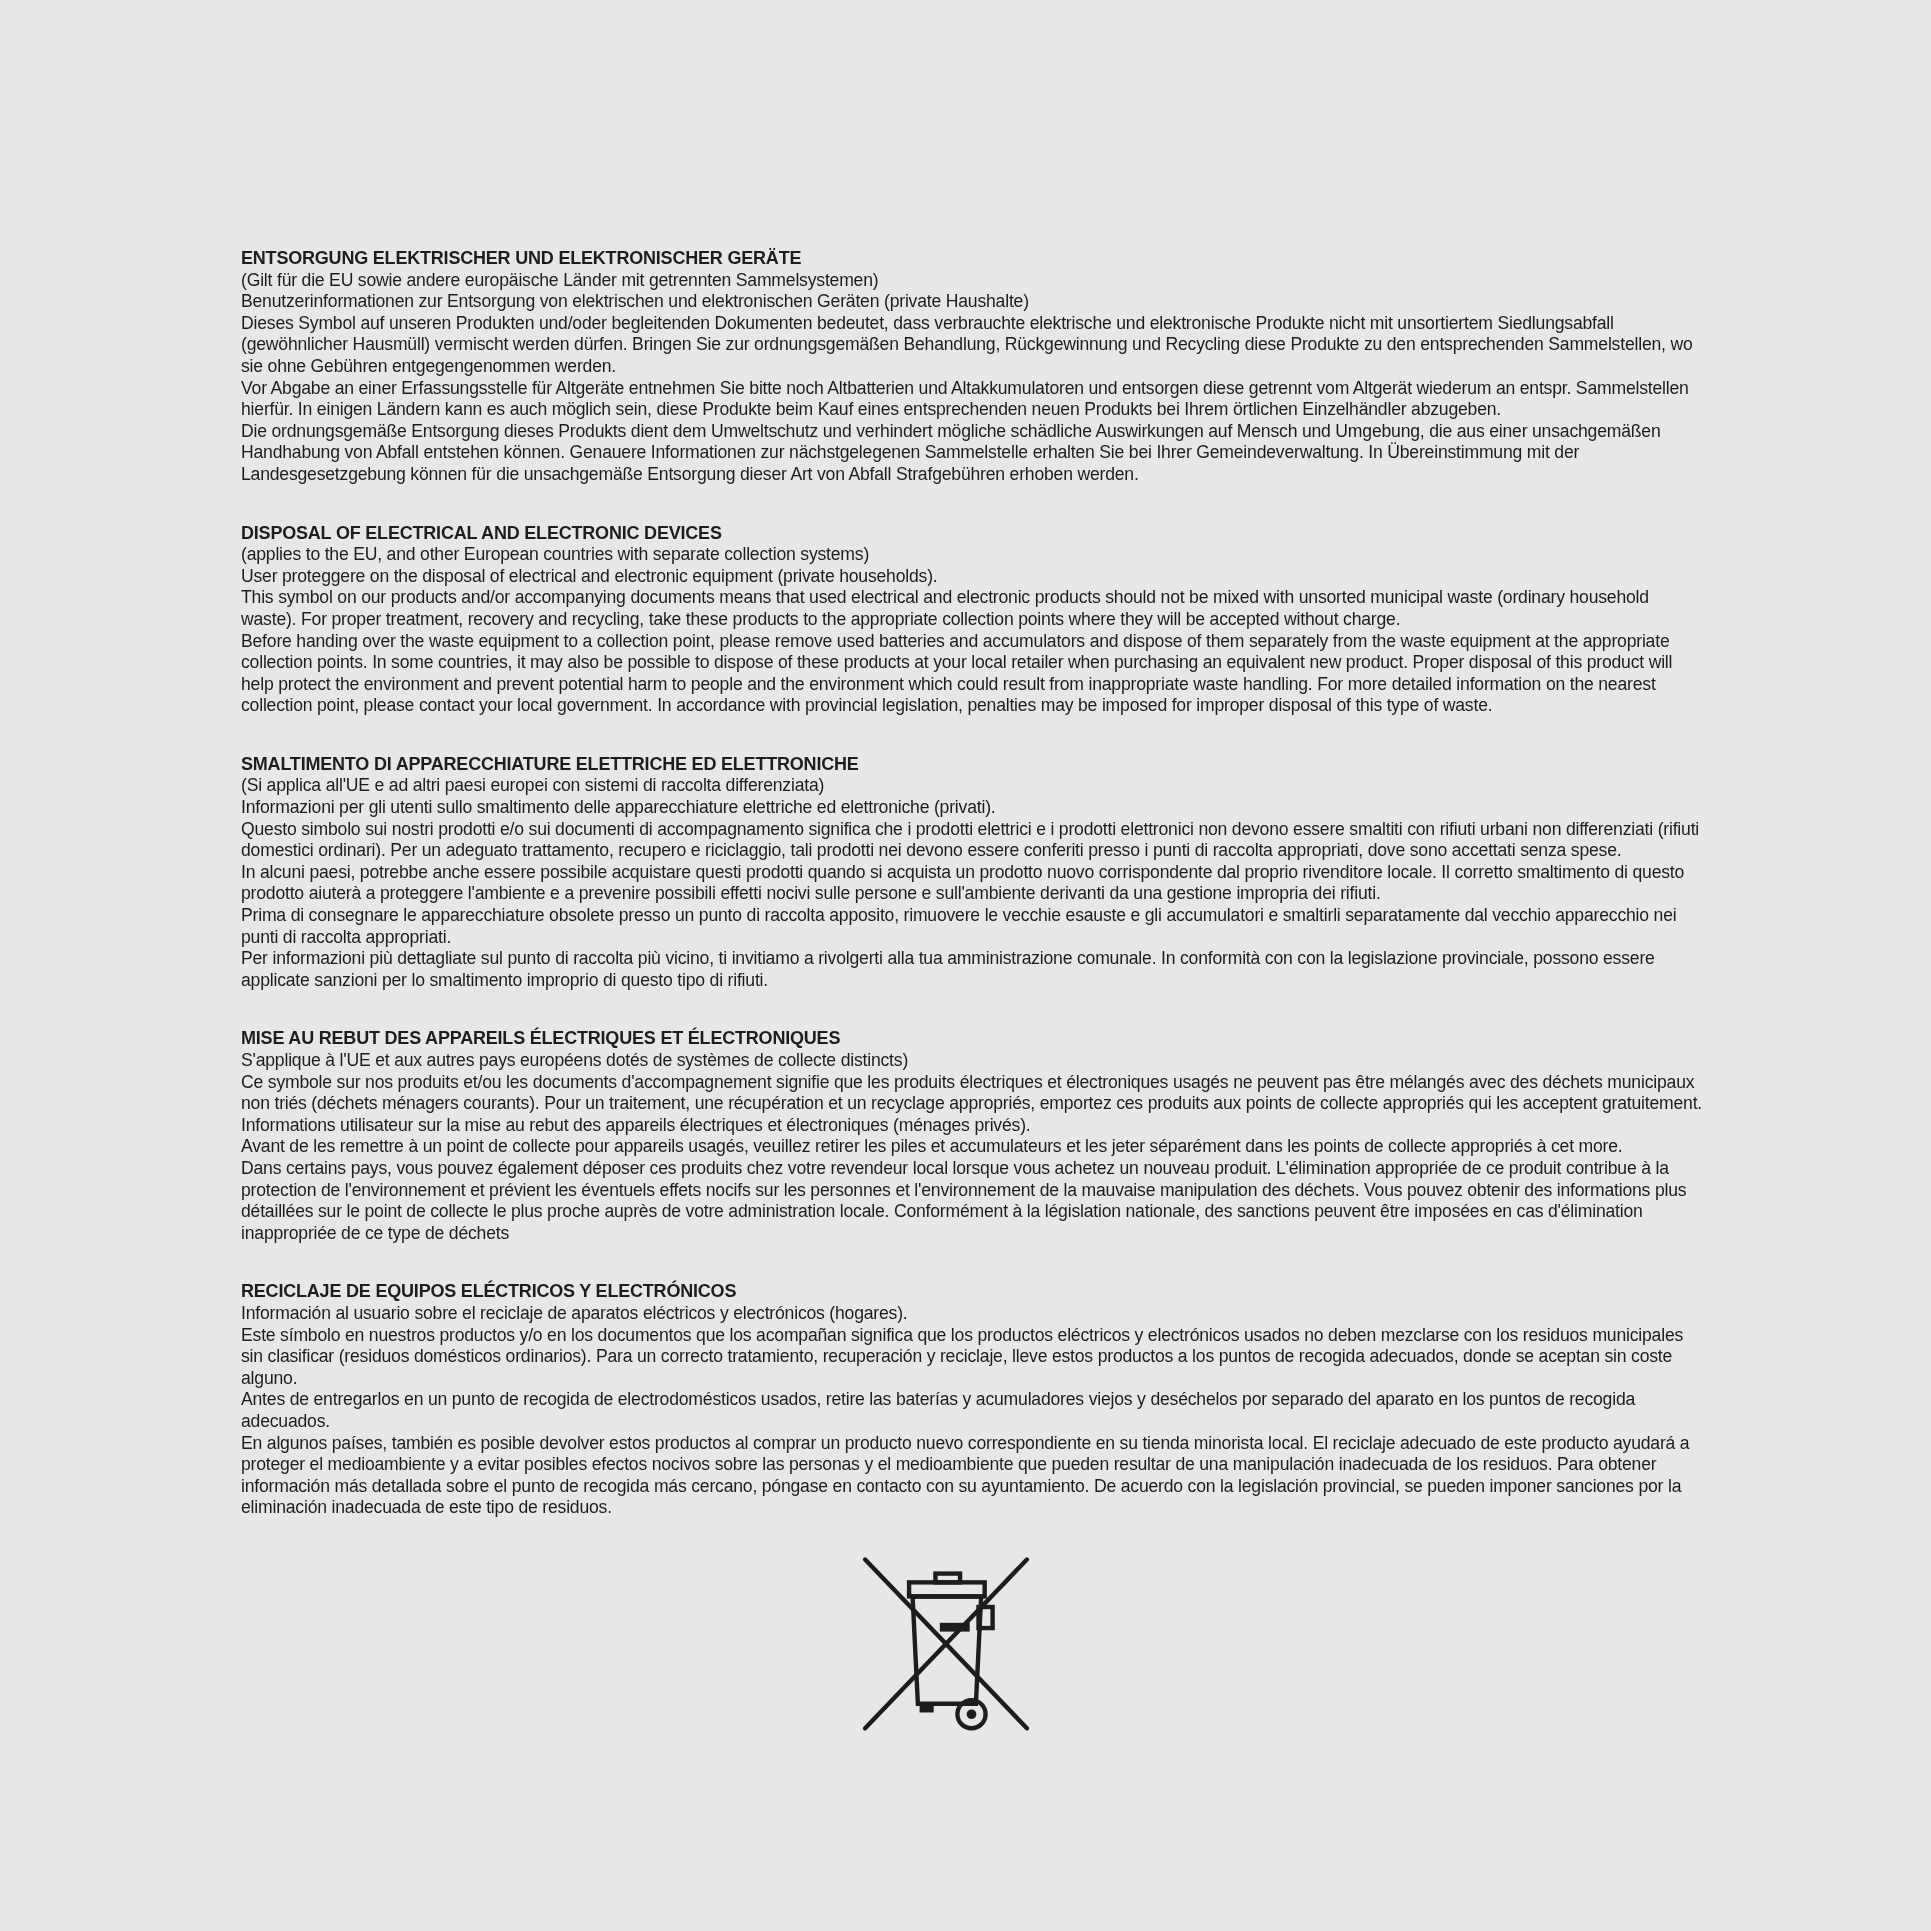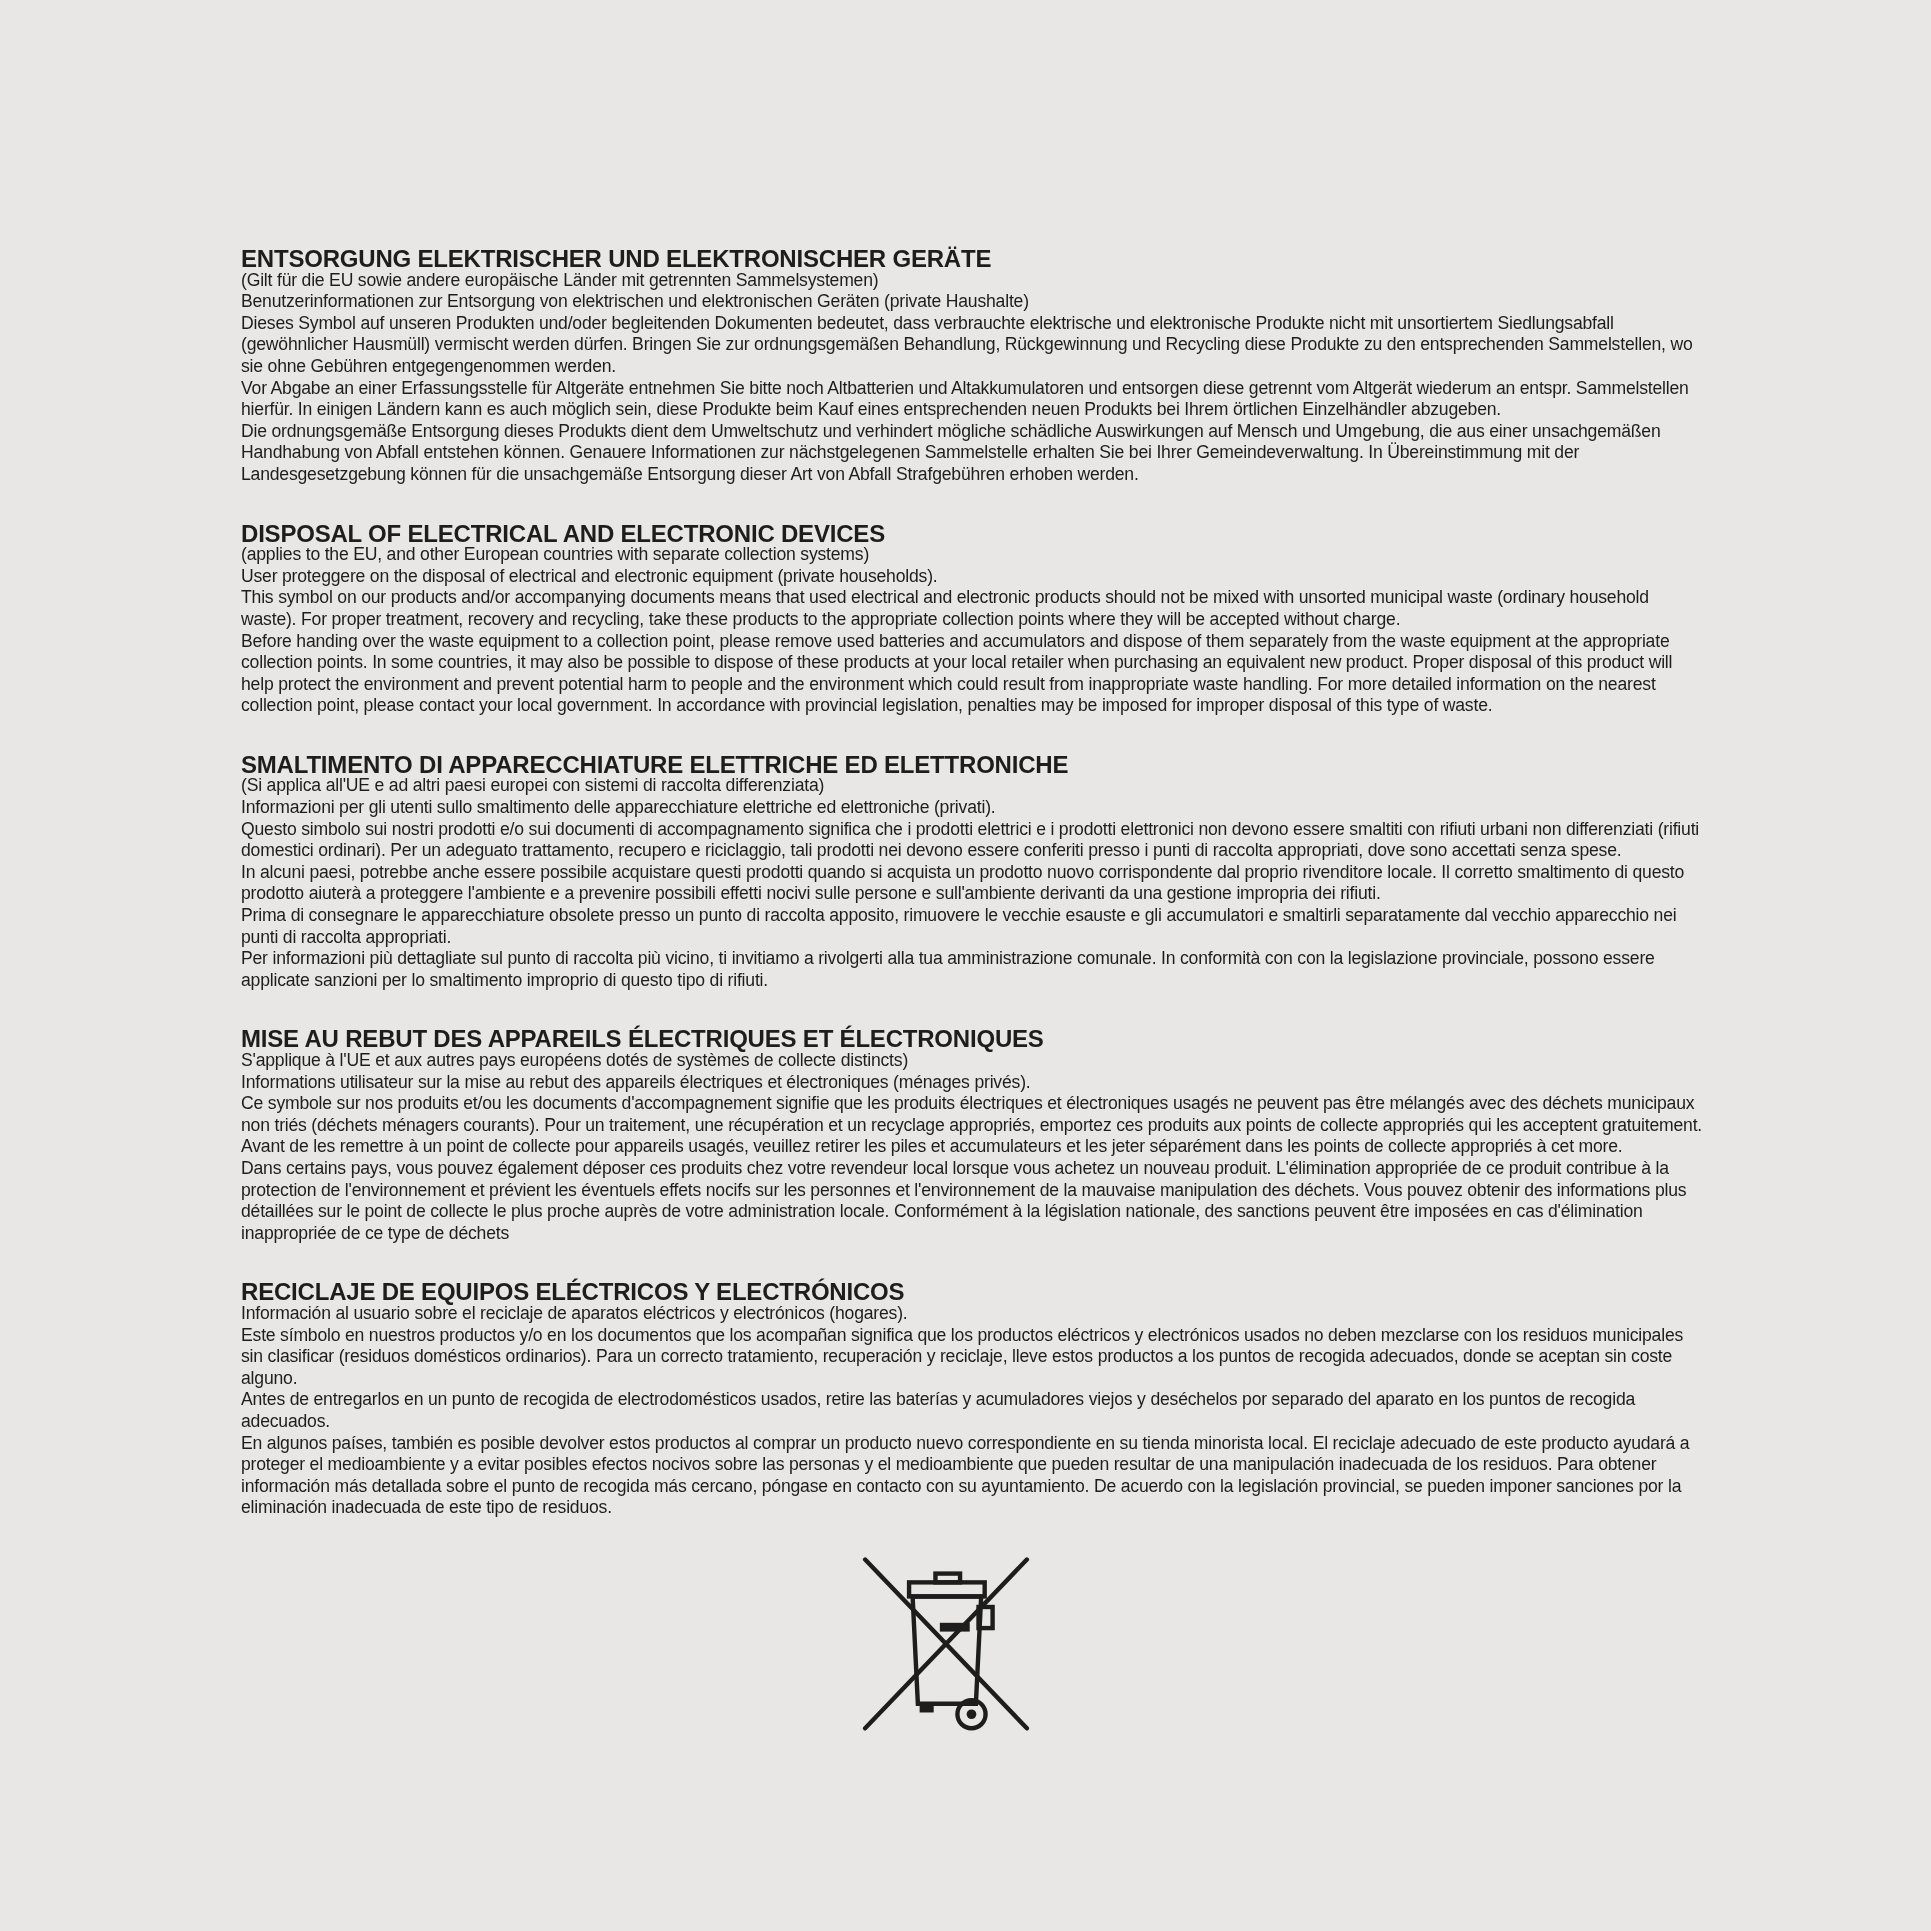--- a/index.html
+++ b/index.html
@@ -18,21 +18,21 @@
   .page-content {
     position: absolute;
     left: 241px;
     top: 248px;
     width: 1462px;
   }
   .lang-section {
     margin: 0 0 37px 0;
   }
   .lang-section h2 {
-    font-size: 24px;
+    font-size: 18px;
     line-height: 21.6px;
     letter-spacing: -0.2px;
     font-weight: bold;
     margin: 0;
     padding: 0;
   }
   .lang-section p {
     font-size: 17.6px;
     line-height: 21.6px;
     letter-spacing: -0.2px;
@@ -76,22 +76,22 @@
     <p>Informazioni per gli utenti sullo smaltimento delle apparecchiature elettriche ed elettroniche (privati).</p>
     <p>Questo simbolo sui nostri prodotti e/o sui documenti di accompagnamento significa che i prodotti elettrici e i prodotti elettronici non devono essere smaltiti con rifiuti urbani non differenziati (rifiuti domestici ordinari). Per un adeguato trattamento, recupero e riciclaggio, tali prodotti nei devono essere conferiti presso i punti di raccolta appropriati, dove sono accettati senza spese.</p>
     <p>In alcuni paesi, potrebbe anche essere possibile acquistare questi prodotti quando si acquista un prodotto nuovo corrispondente dal proprio rivenditore locale. Il corretto smaltimento di questo prodotto aiuterà a proteggere l'ambiente e a prevenire possibili effetti nocivi sulle persone e sull'ambiente derivanti da una gestione impropria dei rifiuti.</p>
     <p>Prima di consegnare le apparecchiature obsolete presso un punto di raccolta apposito, rimuovere le vecchie esauste e gli accumulatori e smaltirli separatamente dal vecchio apparecchio nei punti di raccolta appropriati.</p>
     <p>Per informazioni più dettagliate sul punto di raccolta più vicino, ti invitiamo a rivolgerti alla tua amministrazione comunale. In conformità con con la legislazione provinciale, possono essere applicate sanzioni per lo smaltimento improprio di questo tipo di rifiuti.</p>
   </section>
 
   <section class="lang-section">
     <h2>MISE AU REBUT DES APPAREILS ÉLECTRIQUES ET ÉLECTRONIQUES</h2>
     <p>S'applique à l'UE et aux autres pays européens dotés de systèmes de collecte distincts)</p>
+    <p>Ce symbole sur nos produits et/ou les documents d'accompagnement signifie que les produits électriques et électroniques usagés ne peuvent pas être mélangés avec des déchets municipaux non triés (déchets ménagers courants). Pour un traitement, une récupération et un recyclage appropriés, emportez ces produits aux points de collecte appropriés qui les acceptent gratuitement.</p>
     <p>Informations utilisateur sur la mise au rebut des appareils électriques et électroniques (ménages privés).</p>
-    <p>Ce symbole sur nos produits et/ou les documents d'accompagnement signifie que les produits électriques et électroniques usagés ne peuvent pas être mélangés avec des déchets municipaux non triés (déchets ménagers courants). Pour un traitement, une récupération et un recyclage appropriés, emportez ces produits aux points de collecte appropriés qui les acceptent gratuitement.</p>
     <p>Avant de les remettre à un point de collecte pour appareils usagés, veuillez retirer les piles et accumulateurs et les jeter séparément dans les points de collecte appropriés à cet more.</p>
     <p>Dans certains pays, vous pouvez également déposer ces produits chez votre revendeur local lorsque vous achetez un nouveau produit. L'élimination appropriée de ce produit contribue à la protection de l'environnement et prévient les éventuels effets nocifs sur les personnes et l'environnement de la mauvaise manipulation des déchets. Vous pouvez obtenir des informations plus détaillées sur le point de collecte le plus proche auprès de votre administration locale. Conformément à la législation nationale, des sanctions peuvent être imposées en cas d'élimination inappropriée de ce type de déchets</p>
   </section>
 
   <section class="lang-section">
     <h2>RECICLAJE DE EQUIPOS ELÉCTRICOS Y ELECTRÓNICOS</h2>
     <p>Información al usuario sobre el reciclaje de aparatos eléctricos y electrónicos (hogares).</p>
     <p>Este símbolo en nuestros productos y/o en los documentos que los acompañan significa que los productos eléctricos y electrónicos usados no deben mezclarse con los residuos municipales sin clasificar (residuos domésticos ordinarios). Para un correcto tratamiento, recuperación y reciclaje, lleve estos productos a los puntos de recogida adecuados, donde se aceptan sin coste alguno.</p>
     <p>Antes de entregarlos en un punto de recogida de electrodomésticos usados, retire las baterías y acumuladores viejos y deséchelos por separado del aparato en los puntos de recogida adecuados.</p>
     <p>En algunos países, también es posible devolver estos productos al comprar un producto nuevo correspondiente en su tienda minorista local. El reciclaje adecuado de este producto ayudará a proteger el medioambiente y a evitar posibles efectos nocivos sobre las personas y el medioambiente que pueden resultar de una manipulación inadecuada de los residuos. Para obtener información más detallada sobre el punto de recogida más cercano, póngase en contacto con su ayuntamiento. De acuerdo con la legislación provincial, se pueden imponer sanciones por la eliminación inadecuada de este tipo de residuos.</p>

